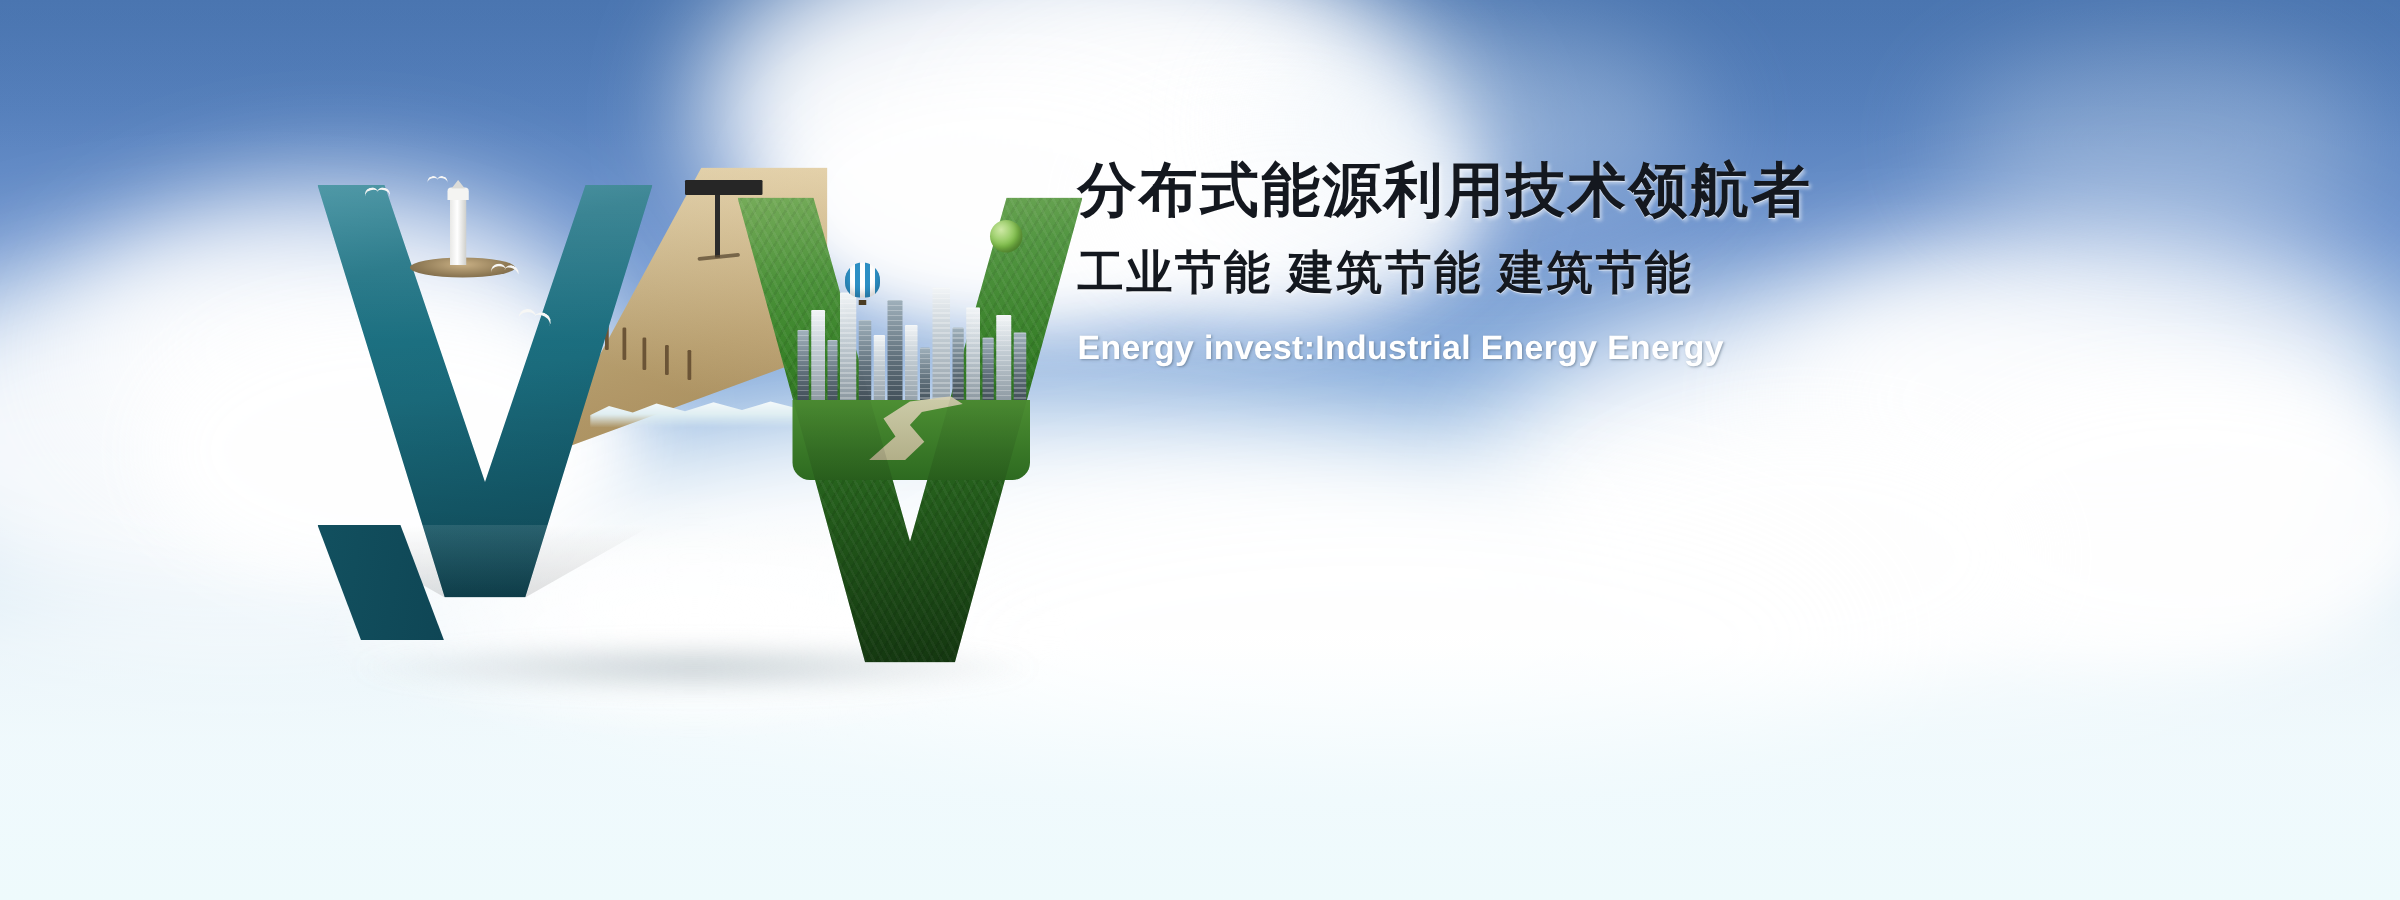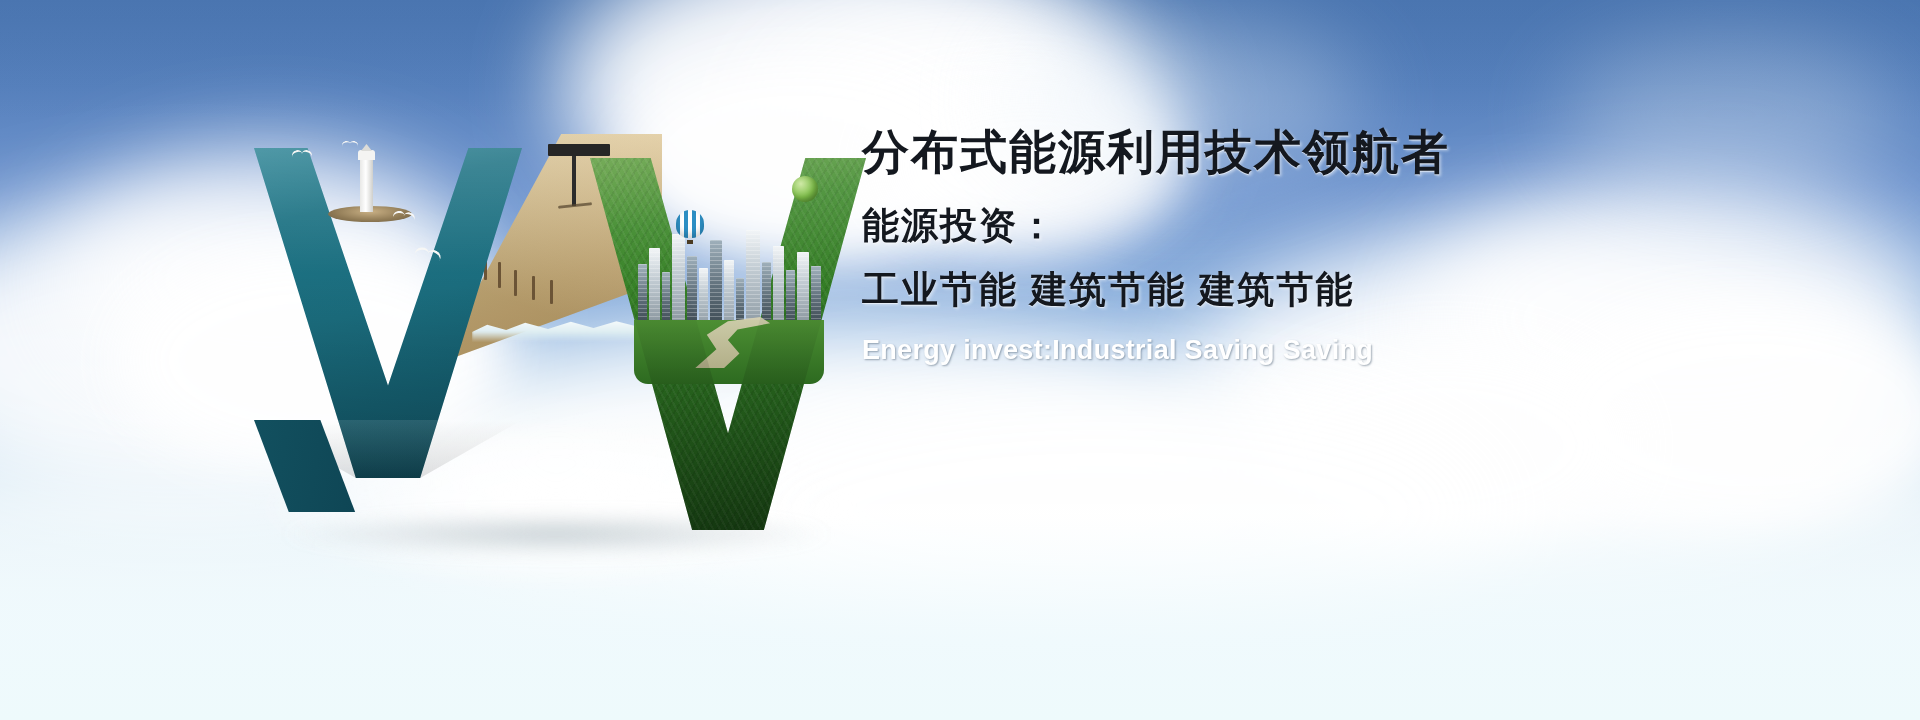--- a/index.html
+++ b/index.html
@@ -216,20 +216,19 @@
     <div class="shape grass-shade"></div>
     <div class="balloon">
       <div class="bag"></div>
       <div class="basket"></div>
     </div>
     <div class="globe"></div>
   </div>
 
   <div id="copy">
     <div class="h1">分布式能源利用技术领航者</div>
-    <div class="h2">能源投资：</div>
     <div class="h3">工业节能  建筑节能  建筑节能</div>
     <div class="en-list">
-      <div class="en-line">Energy invest:Industrial Saving Saving</div>
+      <div class="en-line">Energy invest:Industrial Energy Energy</div>
     </div>
   </div>
 
 </div>
 
 </body></html>

